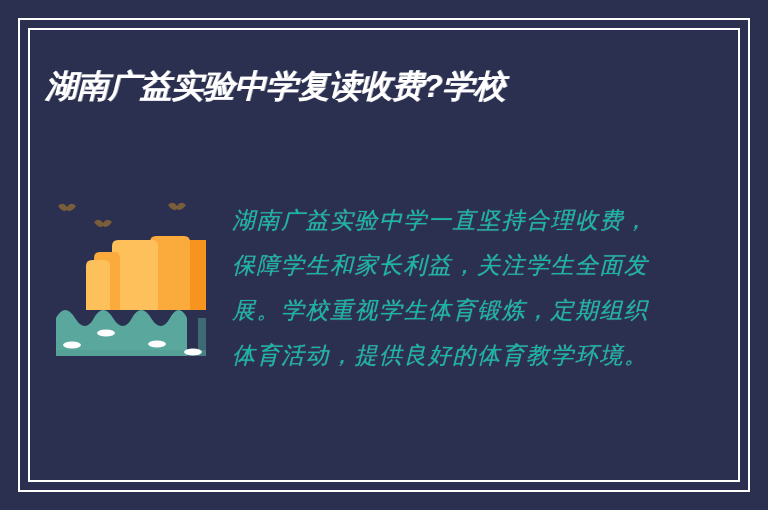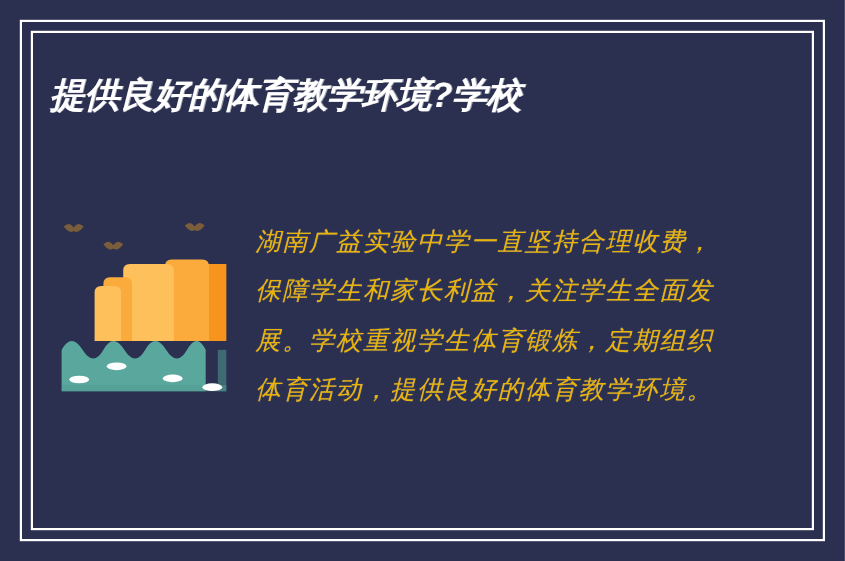--- a/index.html
+++ b/index.html
@@ -73,40 +73,40 @@
   .illu-svg { display: block; }
 
   
   .body-block {
     position: absolute;
     left: 232px;
     top: 198px;
     width: 420px;
   }
   .body-text {
-    color: #eab308;
+    color: #14b8a6;
     font-family: "DejaVu Serif", "Liberation Serif", serif;
     font-size: 23px;
     line-height: 45px;
     letter-spacing: 1.5px;
     font-style: italic;
     text-align: left;
     text-shadow: 0 0 1px rgba(255,255,255,0.35);
   }
 </style>
 </head>
 <body>
 
 <div id="page">
 
   <div class="frame-outer"></div>
   <div class="frame-inner"></div>
 
   <div class="title-block">
-    <div class="title-line">提供良好的体育教学环境?学校</div>
+    <div class="title-line">湖南广益实验中学复读收费?学校</div>
   </div>
 
   <div class="illustration">
     <svg class="illu-svg" width="150" height="160" viewBox="0 0 150 160" xmlns="http://www.w3.org/2000/svg">
 
       <g fill="#7a5d3a">
         <path d="M2 10 q5 -5 9 1 q4 -6 9 -1 q-5 7 -9 4 q-4 3 -9 -4 z"></path>
       </g>
       <g fill="#7a5d3a">
         <path d="M38 26 q5 -5 9 1 q4 -6 9 -1 q-5 7 -9 4 q-4 3 -9 -4 z"></path>

